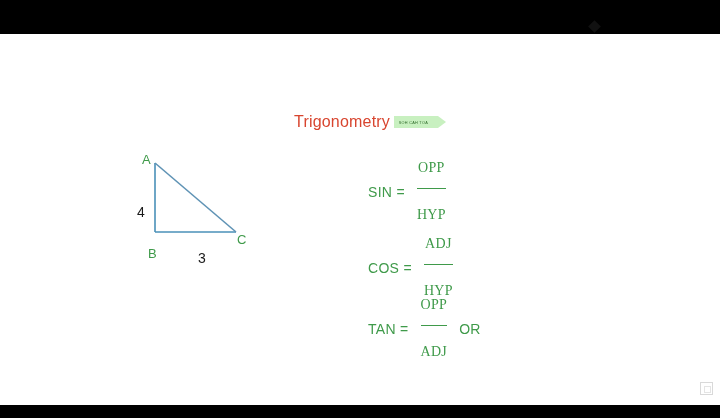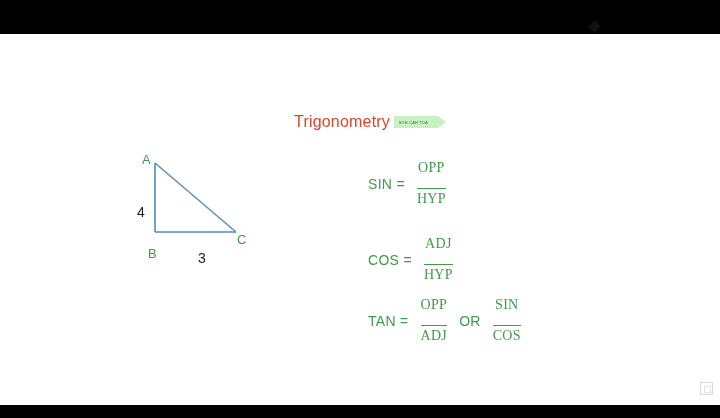--- a/index.html
+++ b/index.html
@@ -36,21 +36,21 @@
   #label-B{left:28px;top:102px;}
   #label-C{left:117px;top:88px;}
   .side-label{position:absolute;color:#1a1a1a;font-size:14px;}
   #label-4{left:17px;top:60px;}
   #label-3{left:78px;top:106px;}
 
   
   .formula{position:absolute;color:#3f9a4a;font-size:14px;letter-spacing:.3px;}
   .frac{display:inline-block;text-align:center;vertical-align:middle;font-family:Liberation Serif, serif;}
   .frac .num{display:block;}
-  .frac .den{display:block;border-top:1px solid #3f9a4a;margin-top:12px;padding-top:2px;}
+  .frac .den{display:block;border-top:1px solid #3f9a4a;margin-top:12px;padding-top:18px;}
   .lead{display:inline-block;vertical-align:middle;margin-right:12px;}
   .orword{display:inline-block;vertical-align:middle;margin:0 12px;}
   #formula-sin{left:368px;top:126px;}
   #formula-cos{left:368px;top:202px;}
   #formula-tan{left:368px;top:263px;}
 
   
   #cursor{position:absolute;left:590px;top:22px;width:9px;height:9px;
           background:#111;transform:rotate(45deg);}
   #watermark{position:absolute;left:470px;top:300px;width:250px;height:60px;
@@ -92,21 +92,21 @@
 
     <div class="formula" id="formula-sin">
       <span class="lead">SIN =</span><span class="frac"><span class="num">OPP</span><span class="den">HYP</span></span>
     </div>
 
     <div class="formula" id="formula-cos">
       <span class="lead">COS =</span><span class="frac"><span class="num">ADJ</span><span class="den">HYP</span></span>
     </div>
 
     <div class="formula" id="formula-tan">
-      <span class="lead">TAN =</span><span class="frac"><span class="num">OPP</span><span class="den">ADJ</span></span><span class="orword">OR</span><span class="frac"><span class="num">SIN</span><span class="den">COS</span></span>
+      <span class="lead">TAN =</span><span class="frac"><span class="num">OPP</span><span class="den">ADJ</span></span><span class="orword">OR</span>
     </div>
 
     <div id="watermark"></div>
     <div id="fullscreen-icon"></div>
   </div>
 
   <div id="cursor"></div>
 
   <div class="bar" id="bar-bottom"></div>
 </div>

